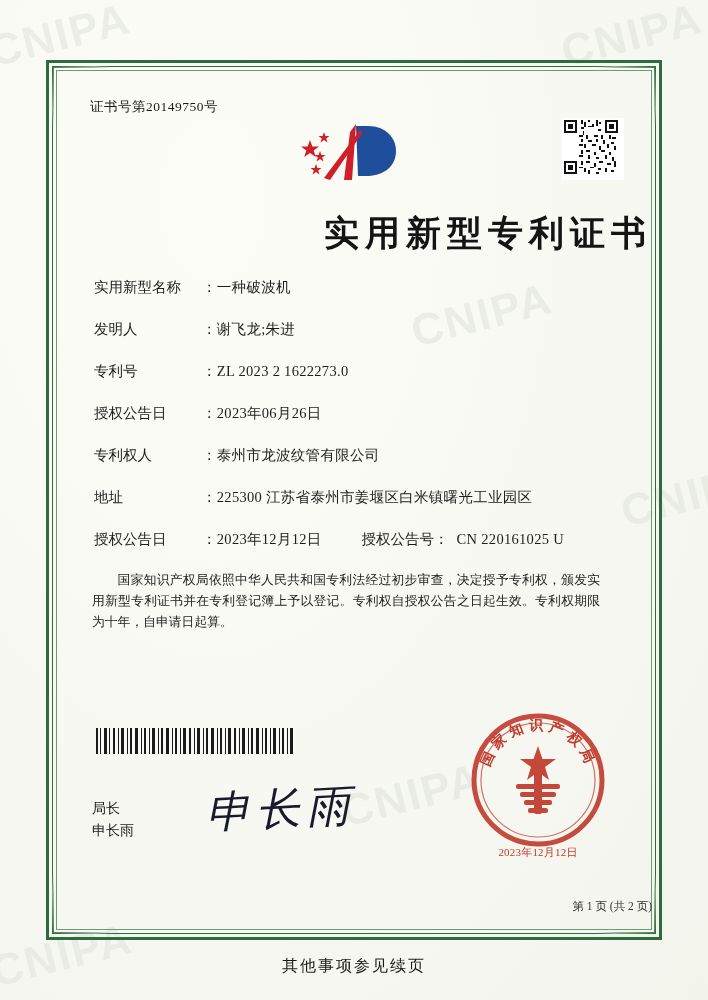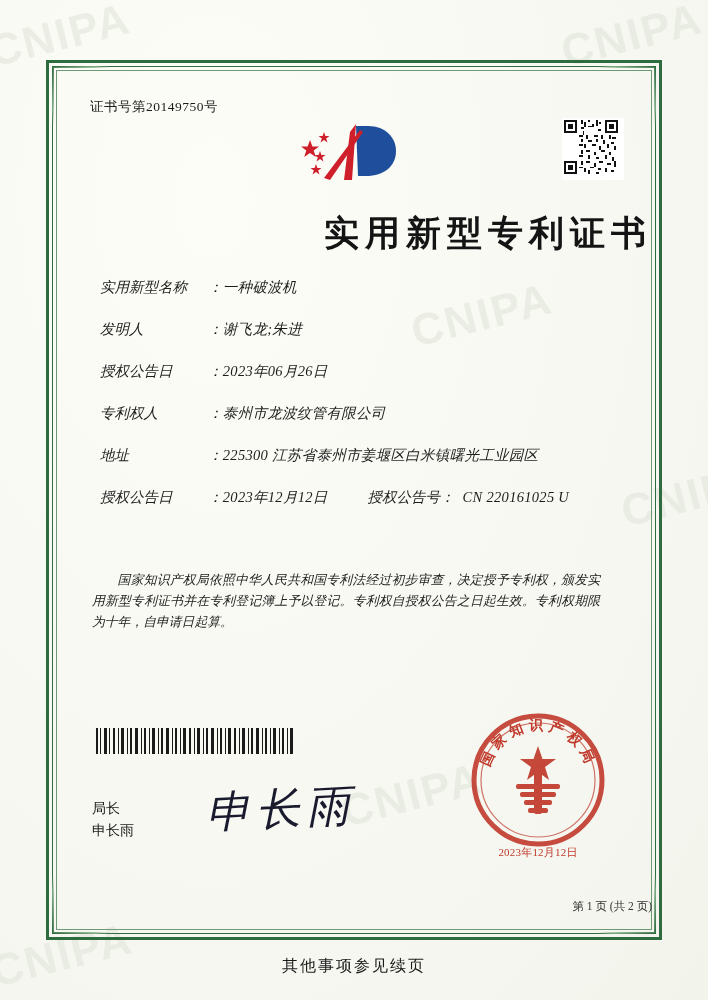--- a/index.html
+++ b/index.html
@@ -133,24 +133,23 @@
     text-align: right;
     font-size: 35px;
     font-weight: 700;
     letter-spacing: 6px;
     color: #141414;
     font-family: "Liberation Serif", "DejaVu Serif", serif;
   }
 
   #fields {
     position: absolute;
-    left: 44px;
+    left: 38px;
     top: 208px;
     width: 530px;
-    font-style: italic;
   }
   .field {
     display: flex;
     align-items: baseline;
     margin-bottom: 23px;
     font-size: 14.5px;
     color: #1d1d1d;
   }
   .field .lbl {
     width: 108px;
@@ -182,21 +181,20 @@
     top: 500px;
     width: 524px;
     font-size: 12.8px;
     line-height: 21px;
     color: #222;
     text-align: justify;
   }
   #paragraphs p {
     margin: 0 16px 12px 0;
     text-indent: 2em;
-    font-style: italic;
   }
 
   #barcode {
     position: absolute;
     left: 40px;
     top: 658px;
     width: 198px;
     height: 26px;
   }
 
@@ -378,20 +376,24 @@
     <div id="fields">
       <div class="field">
         <span class="lbl">实用新型名称</span>
         <span class="val">：一种破波机</span>
       </div>
       <div class="field">
         <span class="lbl spread">发明人</span>
         <span class="val">：谢飞龙;朱进</span>
       </div>
       <div class="field">
+        <span class="lbl spread">专利号</span>
+        <span class="val">：ZL 2023 2 1622273.0</span>
+      </div>
+      <div class="field">
         <span class="lbl spread">授权公告日</span>
         <span class="val">：2023年06月26日</span>
       </div>
       <div class="field">
         <span class="lbl spread">专利权人</span>
         <span class="val">：泰州市龙波纹管有限公司</span>
       </div>
       <div class="field">
         <span class="lbl spread">地址</span>
         <span class="val">：225300 江苏省泰州市姜堰区白米镇曙光工业园区</span>

